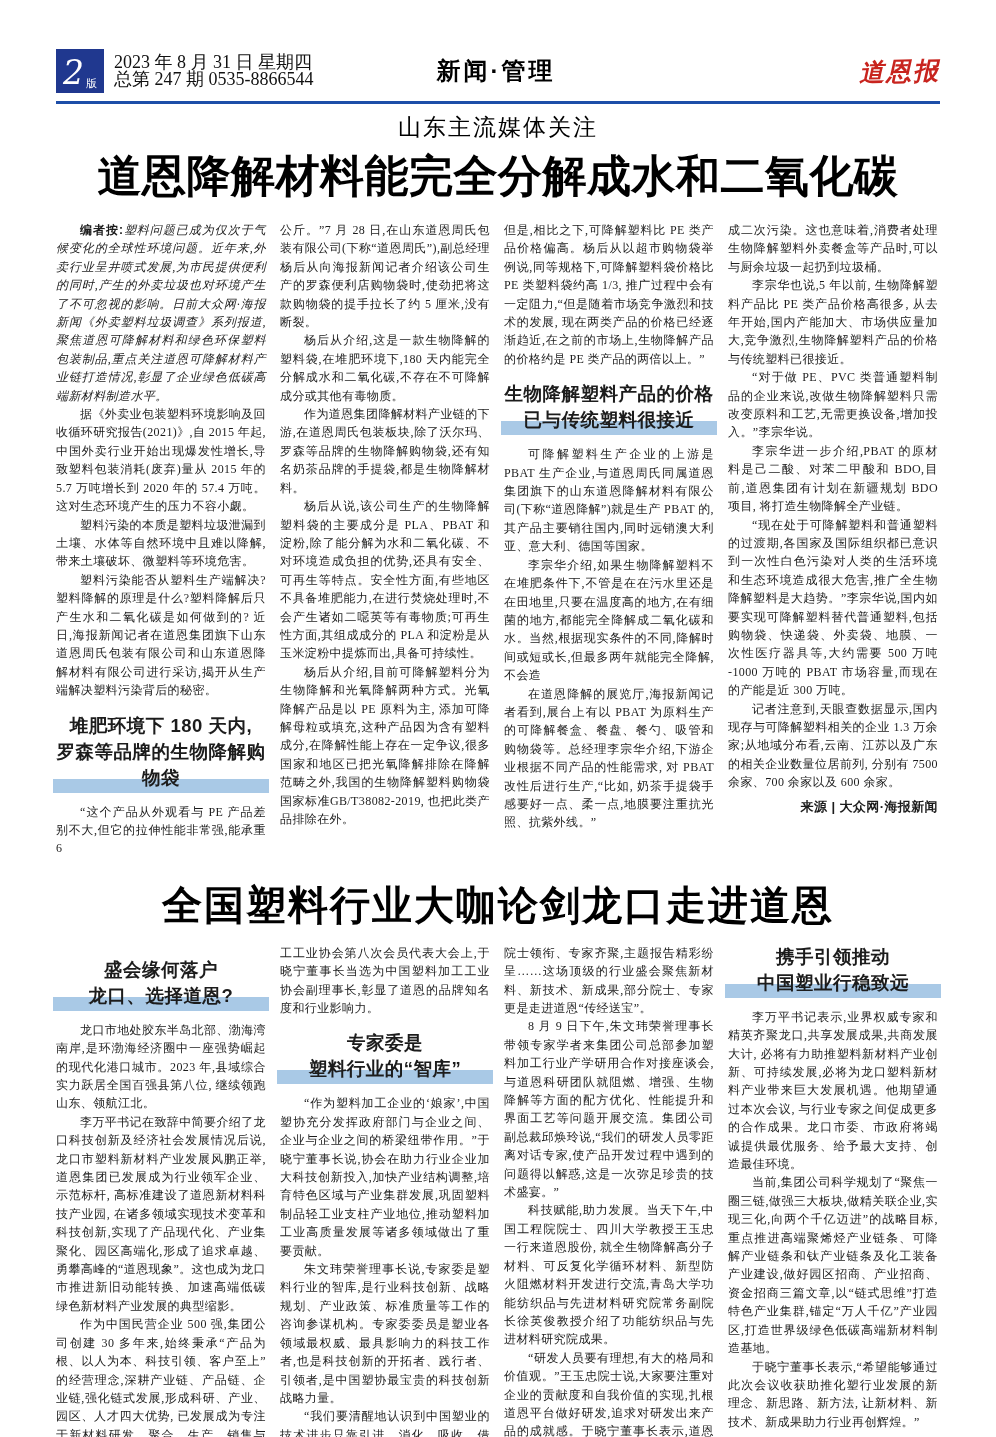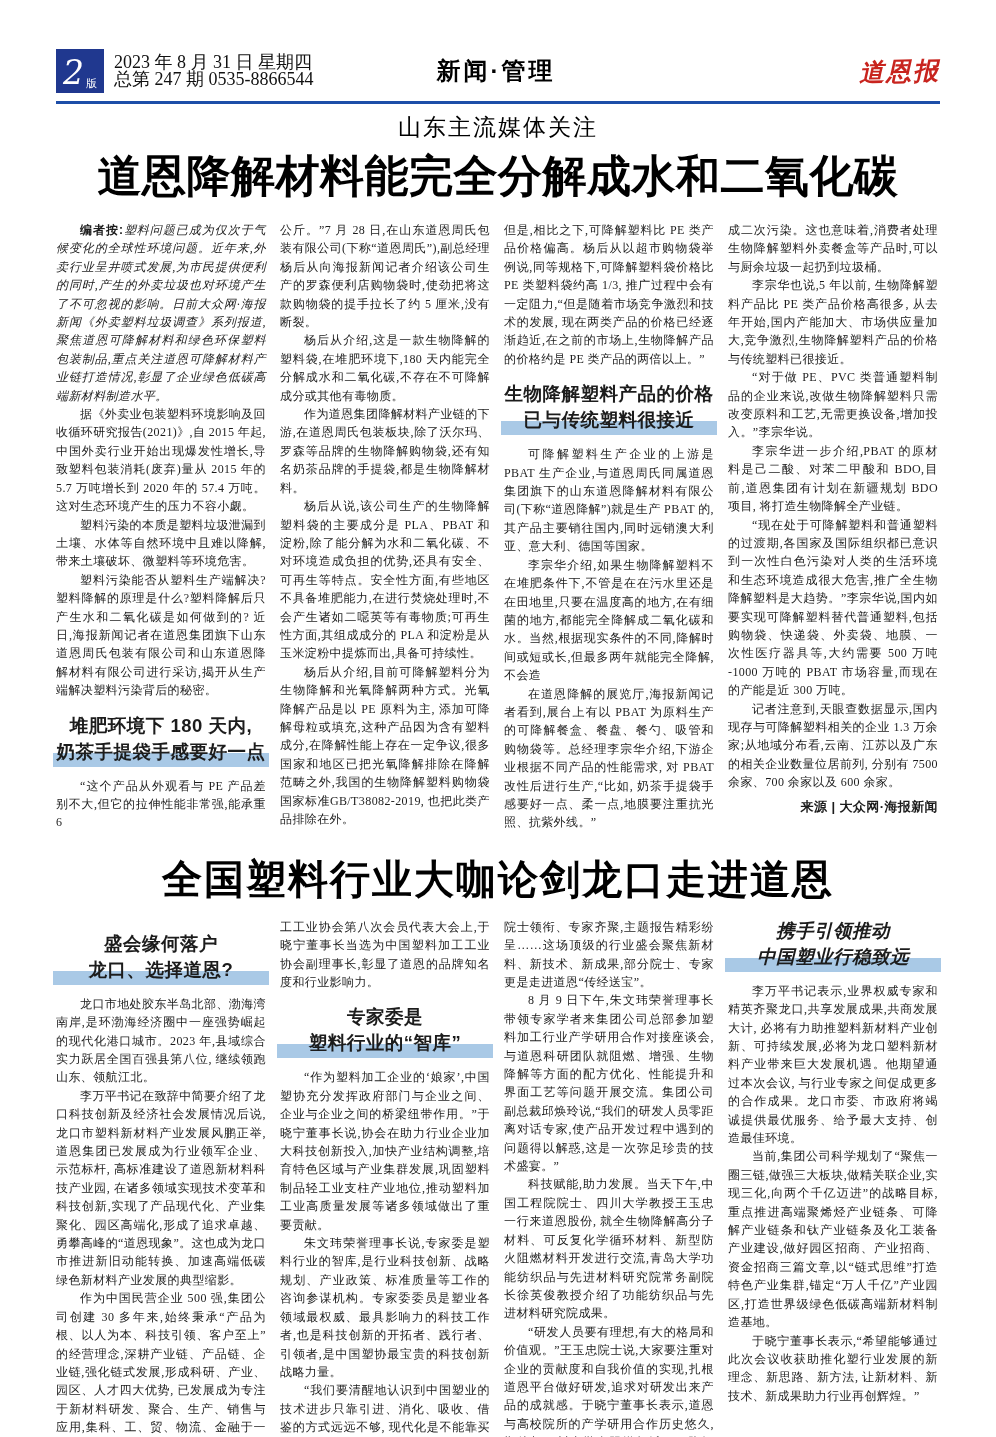--- a/index.html
+++ b/index.html
@@ -93,21 +93,21 @@
     <div class="kicker">山东主流媒体关注</div>
     <h1 class="headline-red" style="margin:8px 0 0 0;">道恩降解材料能完全分解成水和二氧化碳</h1>
     <div class="columns" id="article1-cols">
         <div class="col">
           <p class="editors-note body-p"><b>编者按:</b>塑料问题已成为仅次于气候变化的全球性环境问题。近年来,外卖行业呈井喷式发展,为市民提供便利的同时,产生的外卖垃圾也对环境产生了不可忽视的影响。日前大众网·海报新闻《外卖塑料垃圾调查》系列报道,聚焦道恩可降解材料和绿色环保塑料包装制品,重点关注道恩可降解材料产业链打造情况,彰显了企业绿色低碳高端新材料制造水平。</p>
           <p class="body-p">据《外卖业包装塑料环境影响及回收循环研究报告(2021)》,自 2015 年起,中国外卖行业开始出现爆发性增长,导致塑料包装消耗(废弃)量从 2015 年的 5.7 万吨增长到 2020 年的 57.4 万吨。这对生态环境产生的压力不容小觑。</p>
           <p class="body-p">塑料污染的本质是塑料垃圾泄漏到土壤、水体等自然环境中且难以降解,带来土壤破坏、微塑料等环境危害。</p>
           <p class="body-p">塑料污染能否从塑料生产端解决?塑料降解的原理是什么?塑料降解后只产生水和二氧化碳是如何做到的? 近日,海报新闻记者在道恩集团旗下山东道恩周氏包装有限公司和山东道恩降解材料有限公司进行采访,揭开从生产端解决塑料污染背后的秘密。</p>
           <div class="subhead">
             <span class="sh-line">堆肥环境下 180 天内,</span>
-            <span class="sh-line">奶茶手提袋手感要好一点</span>
+            <span class="sh-line">罗森等品牌的生物降解购物袋</span>
           </div>
           <p class="body-p">“这个产品从外观看与 PE 产品差别不大,但它的拉伸性能非常强,能承重 6</p>
         </div>
         <div class="col">
           <p class="body-p no-indent">公斤。”7 月 28 日,在山东道恩周氏包装有限公司(下称“道恩周氏”),副总经理杨后从向海报新闻记者介绍该公司生产的罗森便利店购物袋时,使劲把将这款购物袋的提手拉长了约 5 厘米,没有断裂。</p>
           <p class="body-p">杨后从介绍,这是一款生物降解的塑料袋,在堆肥环境下,180 天内能完全分解成水和二氧化碳,不存在不可降解成分或其他有毒物质。</p>
           <p class="body-p">作为道恩集团降解材料产业链的下游,在道恩周氏包装板块,除了沃尔玛、罗森等品牌的生物降解购物袋,还有知名奶茶品牌的手提袋,都是生物降解材料。</p>
           <p class="body-p">杨后从说,该公司生产的生物降解塑料袋的主要成分是 PLA、PBAT 和淀粉,除了能分解为水和二氧化碳、不对环境造成负担的优势,还具有安全、可再生等特点。安全性方面,有些地区不具备堆肥能力,在进行焚烧处理时,不会产生诸如二噁英等有毒物质;可再生性方面,其组成成分的 PLA 和淀粉是从玉米淀粉中提炼而出,具备可持续性。</p>
           <p class="body-p">杨后从介绍,目前可降解塑料分为生物降解和光氧降解两种方式。光氧降解产品是以 PE 原料为主, 添加可降解母粒或填充,这种产品因为含有塑料成分,在降解性能上存在一定争议,很多国家和地区已把光氧降解排除在降解范畴之外,我国的生物降解塑料购物袋国家标准GB/T38082-2019, 也把此类产品排除在外。</p>
         </div>
@@ -155,21 +155,21 @@
           <p class="body-p">朱文玮荣誉理事长说,专家委是塑料行业的智库,是行业科技创新、战略规划、产业政策、标准质量等工作的咨询参谋机构。专家委委员是塑业各领域最权威、最具影响力的科技工作者,也是科技创新的开拓者、践行者、引领者,是中国塑协最宝贵的科技创新战略力量。</p>
           <p class="body-p">“我们要清醒地认识到中国塑业的技术进步只靠引进、消化、吸收、借鉴的方式远远不够, 现代化是不能靠买来和仿来的。”朱文玮荣誉理事长说,专家委员会委员要增强责任感和紧迫感, 勇于担当创新, 特别是自主原创性创新的历史重任,助力中国由制造强国发展为创造强国。</p>
         </div>
         <div class="col">
           <p class="body-p no-indent">院士领衔、专家齐聚,主题报告精彩纷呈……这场顶级的行业盛会聚焦新材料、新技术、新成果,部分院士、专家更是走进道恩“传经送宝”。</p>
           <p class="body-p">8 月 9 日下午,朱文玮荣誉理事长带领专家学者来集团公司总部参加塑料加工行业产学研用合作对接座谈会,与道恩科研团队就阻燃、增强、生物降解等方面的配方优化、性能提升和界面工艺等问题开展交流。集团公司副总裁邱焕玲说,“我们的研发人员零距离对话专家,使产品开发过程中遇到的问题得以解惑,这是一次弥足珍贵的技术盛宴。”</p>
           <p class="body-p">科技赋能,助力发展。当天下午,中国工程院院士、四川大学教授王玉忠一行来道恩股份, 就全生物降解高分子材料、可反复化学循环材料、新型防火阻燃材料开发进行交流,青岛大学功能纺织品与先进材料研究院常务副院长徐英俊教授介绍了功能纺织品与先进材料研究院成果。</p>
           <p class="body-p">“研发人员要有理想,有大的格局和价值观。”王玉忠院士说,大家要注重对企业的贡献度和自我价值的实现,扎根道恩平台做好研发,追求对研发出来产品的成就感。于晓宁董事长表示,道恩与高校院所的产学研用合作历史悠久,期待与四川大学在阻燃领域、可降解领域,与青岛大学在无纺布的研发方面展开深入合作。</p>
         </div>
         <div class="col">
-          <div class="subhead" style="margin-top: 0px; font-style: italic;">
+          <div class="subhead" style="margin-top: 0px;">
             <span class="sh-line">携手引领推动</span>
             <span class="sh-line">中国塑业行稳致远</span>
           </div>
           <p class="body-p">李万平书记表示,业界权威专家和精英齐聚龙口,共享发展成果,共商发展大计, 必将有力助推塑料新材料产业创新、可持续发展,必将为龙口塑料新材料产业带来巨大发展机遇。他期望通过本次会议, 与行业专家之间促成更多的合作成果。龙口市委、市政府将竭诚提供最优服务、给予最大支持、创造最佳环境。</p>
           <p class="body-p">当前,集团公司科学规划了“聚焦一圈三链,做强三大板块,做精关联企业,实现三化,向两个千亿迈进”的战略目标,重点推进高端聚烯烃产业链条、可降解产业链条和钛产业链条及化工装备产业建设,做好园区招商、产业招商、资金招商三篇文章,以“链式思维”打造特色产业集群,锚定“万人千亿”产业园区,打造世界级绿色低碳高端新材料制造基地。</p>
           <p class="body-p">于晓宁董事长表示,“希望能够通过此次会议收获助推化塑行业发展的新理念、新思路、新方法, 让新材料、新技术、新成果助力行业再创辉煌。”</p>
         </div>
       </div>
   </div>
 

